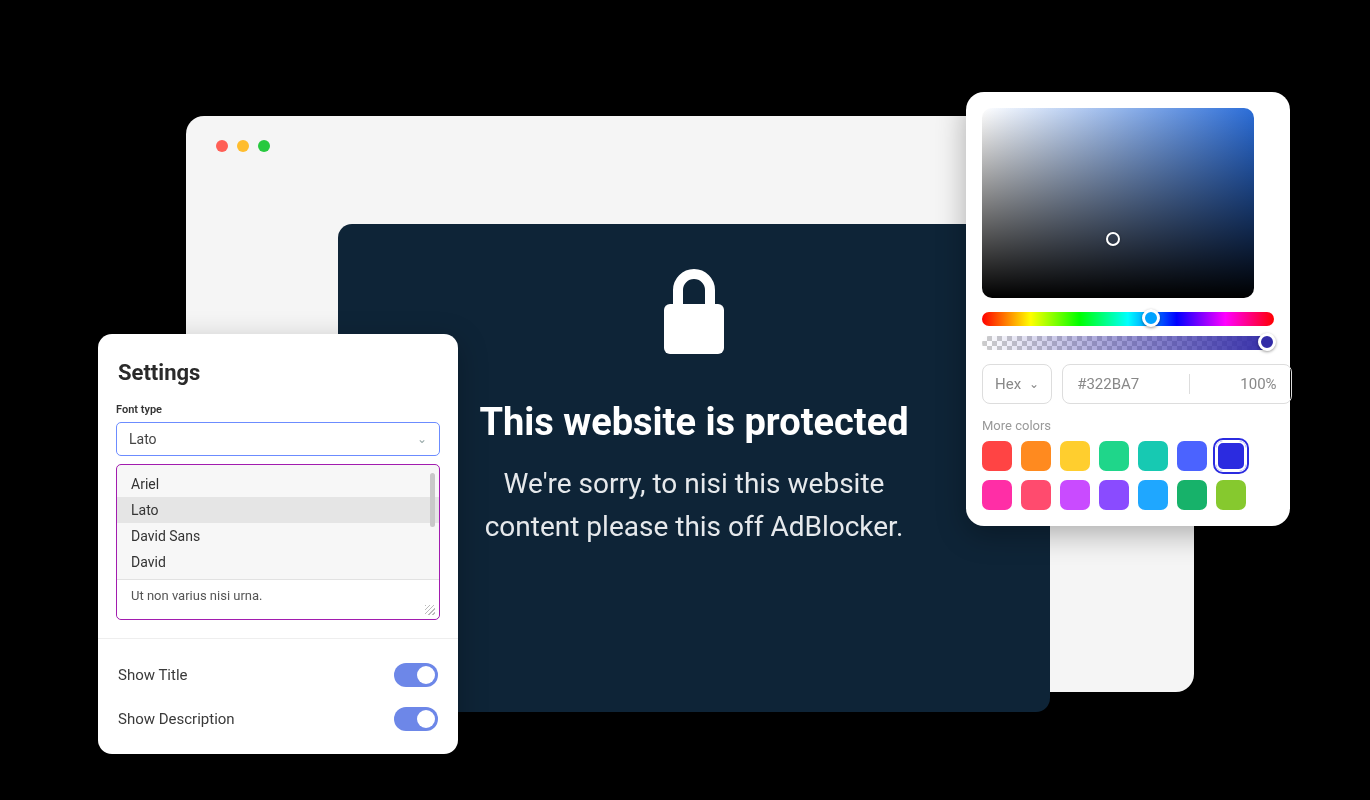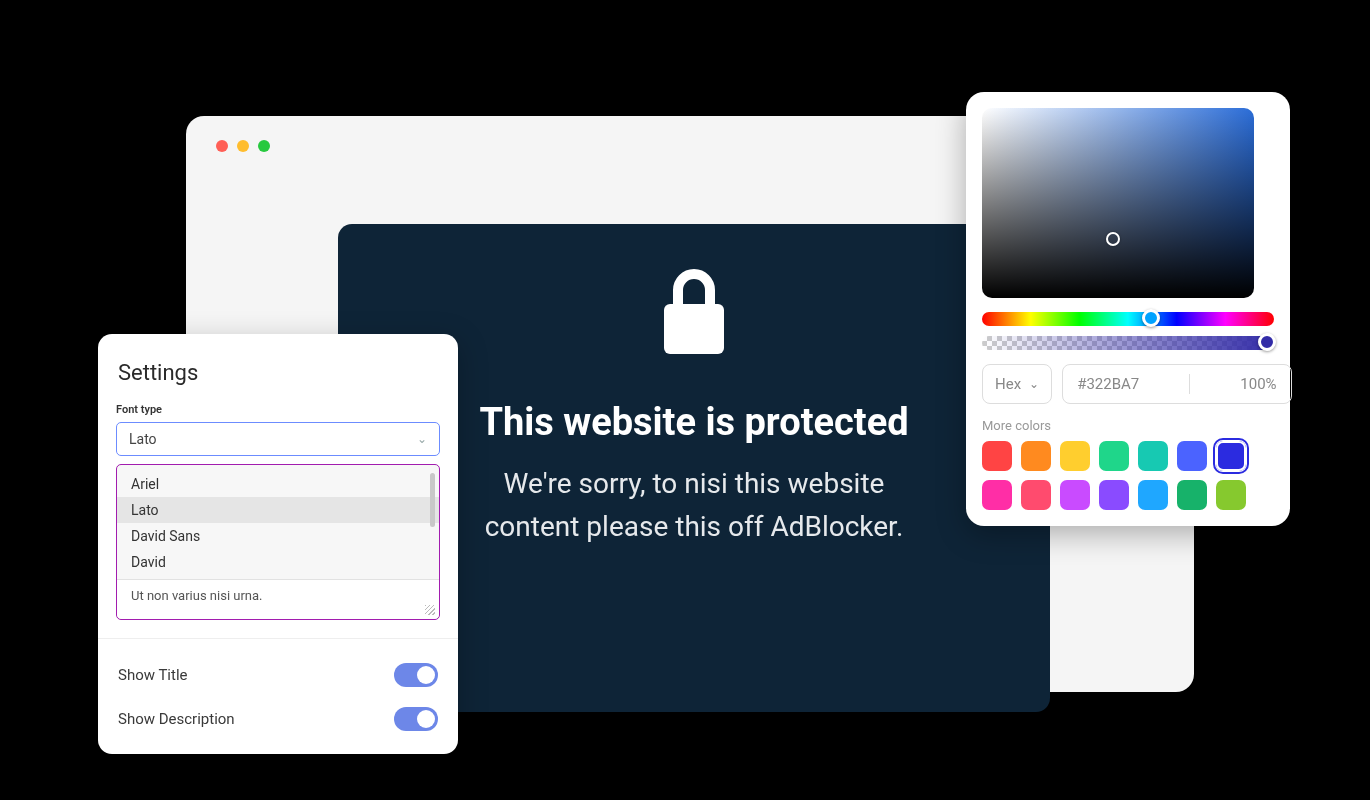--- a/index.html
+++ b/index.html
@@ -72,21 +72,21 @@
   top: 334px;
   width: 360px;
   height: 420px;
   background: #fff;
   border-radius: 14px;
   box-shadow: 0 8px 30px rgba(0,0,0,0.25);
   padding: 26px 18px 18px 18px;
 }
 .settings h2 {
   font-size: 22px;
-  font-weight: 400;
+  font-weight: 700;
   color: #2a2a2a;
   margin-bottom: 18px;
   padding-left: 2px;
 }
 .field-label {
   font-size: 11px;
   font-weight: 600;
   color: #333;
   margin-bottom: 6px;
 }

